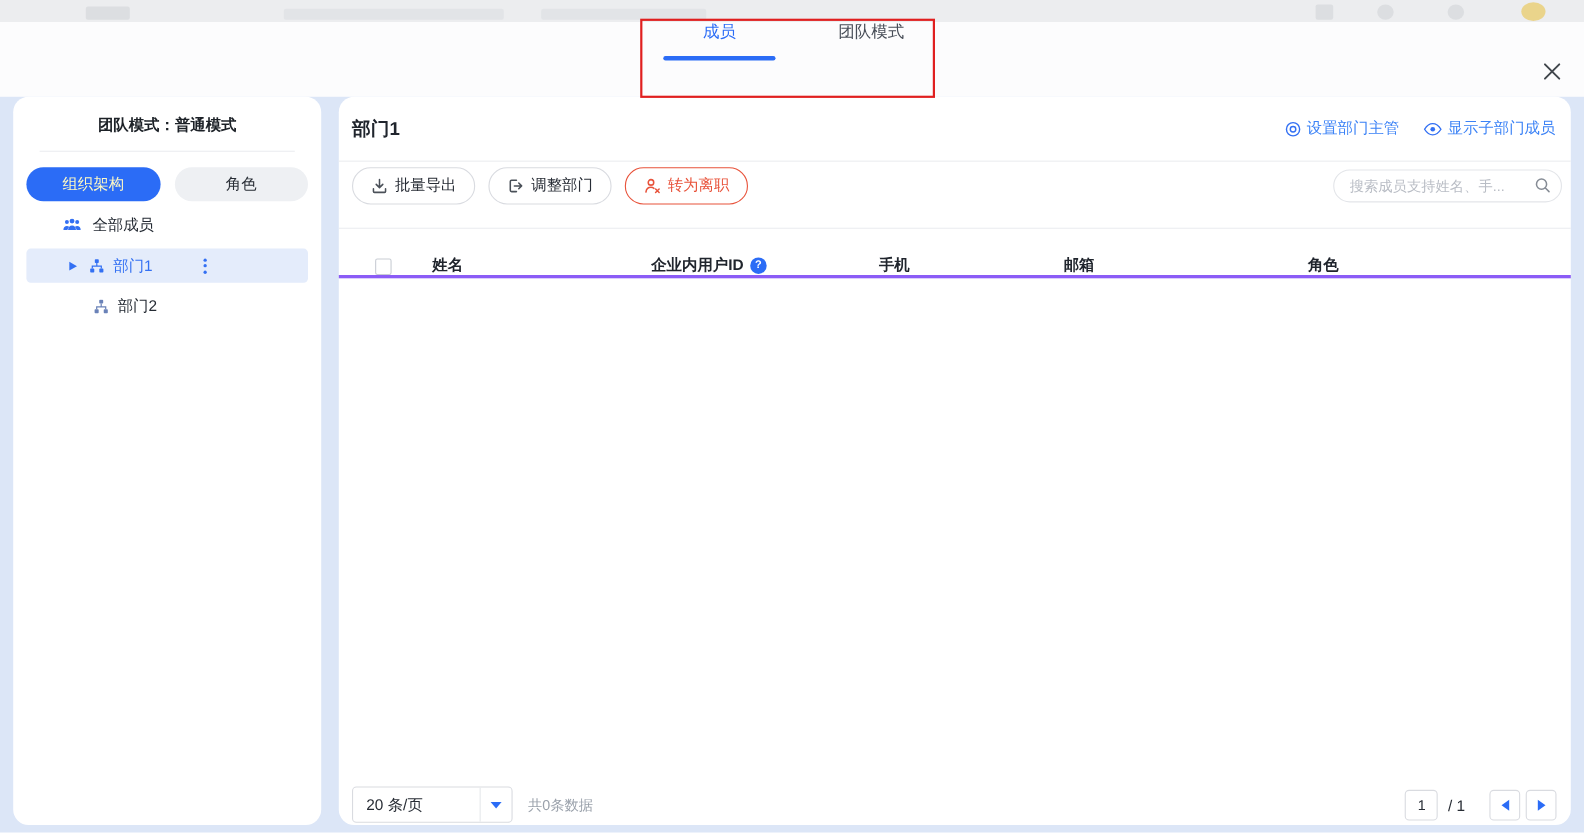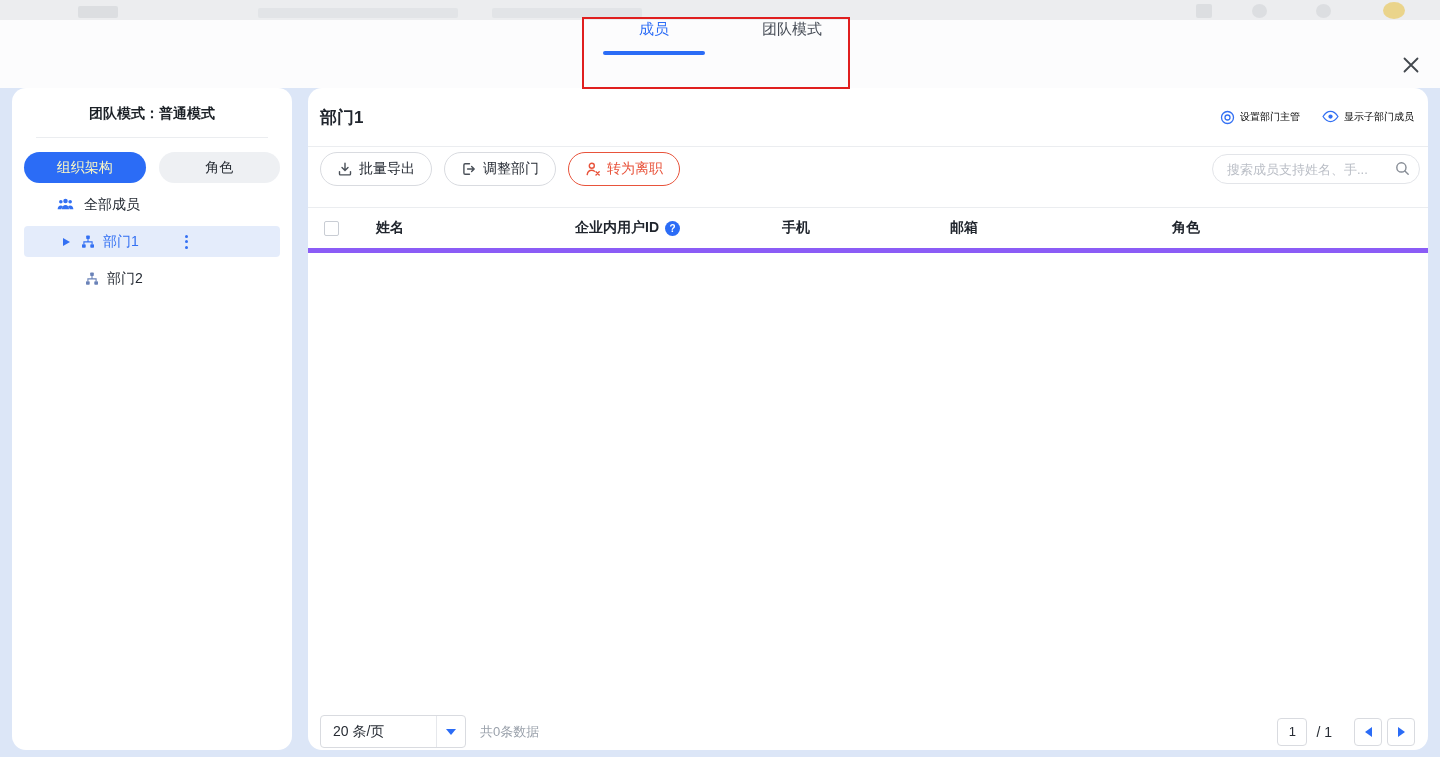--- a/index.html
+++ b/index.html
@@ -47,31 +47,31 @@
   .tree-item { position: relative; height: 31px; margin: 6px 12px; border-radius: 4px; display: flex; align-items: center; font-size: 14px; color: #242a33; cursor: pointer; }
   .tree-item.selected { background: #e4ecfb; color: #3370f3; }
   .caret-right { width: 0; height: 0; border-left: 7px solid #3370f3; border-top: 4.5px solid transparent; border-bottom: 4.5px solid transparent; }
   .tree-dots { position: absolute; left: 157px; top: 50%; transform: translateY(-50%); display: flex; flex-direction: column; gap: 2.5px; padding: 4px; cursor: pointer; }
   .tree-dots i { width: 3px; height: 3px; border-radius: 50%; background: #3370f3; }
 
   
   .main-header { height: 59px; display: flex; align-items: center; padding: 0 14px 0 12px; border-bottom: 1px solid #ebedf0; }
   .main-title { font-size: 17px; font-weight: bold; color: #20252d; }
   .header-links { margin-left: auto; display: flex; align-items: center; gap: 22px; }
-  .header-link { display: flex; align-items: flex-start; gap: 5px; color: #000000; font-size: 10px; cursor: pointer; }
+  .header-link { display: flex; align-items: center; gap: 5px; color: #3b82f6; font-size: 14px; cursor: pointer; }
 
   .toolbar { height: 61px; display: flex; align-items: center; padding: 0 8px 16px 12px; border-bottom: 1px solid #ebedf0; }
   .tb-btn { height: 34px; display: flex; align-items: center; gap: 6px; padding: 0 16px; margin-right: 12px; border: 1px solid #d9dbe0; border-radius: 17px; background: #fff; font-size: 14px; color: #272c35; cursor: pointer; }
   .tb-btn.danger { border-color: #e8533b; color: #e8533b; }
   .search-wrap { margin-left: auto; position: relative; width: 208px; height: 30px; }
   .search-input { width: 100%; height: 100%; border: 1px solid #e3e5e9; border-radius: 16px; padding: 0 32px 0 14px; font-size: 13px; color: #5a6068; outline: none; font-family: "Liberation Sans", "DejaVu Sans", sans-serif; }
   .search-input::placeholder { color: #b9bdc5; }
   .search-icon { position: absolute; right: 10px; top: 7px; }
 
-  .table-header { height: 45px; display: flex; align-items: center; padding-left: 16px; border-bottom: 5px solid #8b5cf6; font-size: 14px; font-weight: bold; color: #20252d; }
+  .table-header { height: 45px; display: flex; align-items: flex-end; padding-left: 33px; border-bottom: 3px solid #8b5cf6; font-size: 14px; font-weight: bold; color: #20252d; }
   .cell-check { width: 52px; }
   .cell-name { width: 199px; }
   .cell-id { width: 207px; display: flex; align-items: center; gap: 6px; }
   .cell-phone { width: 168px; }
   .cell-email { width: 222px; }
   .cell-role { flex: 1; }
   .checkbox { width: 15px; height: 15px; border: 1px solid #c9cdd4; border-radius: 2px; background: #fff; cursor: pointer; }
   .help-badge { width: 15px; height: 15px; border-radius: 50%; background: #2b6cf6; color: #fff; font-size: 10px; font-weight: bold; display: flex; align-items: center; justify-content: center; }
 
   .table-body { height: 465px; }

